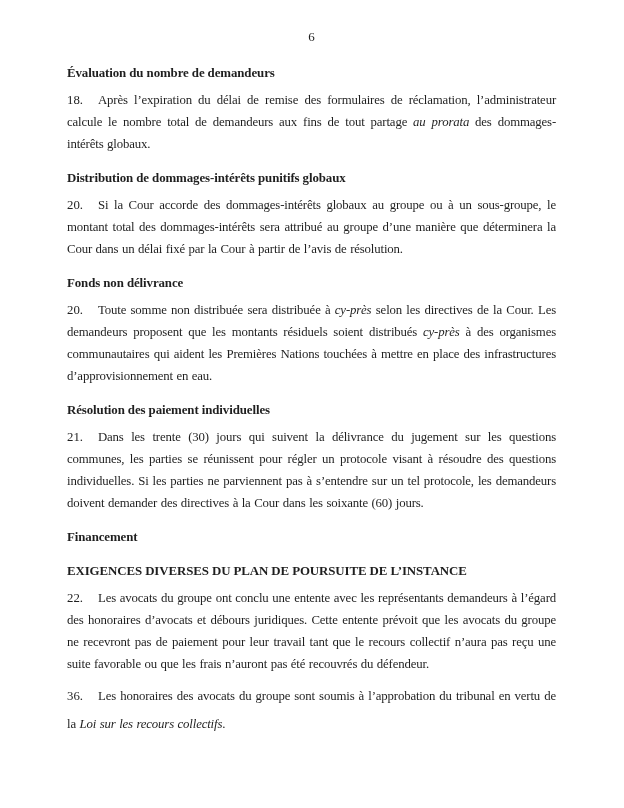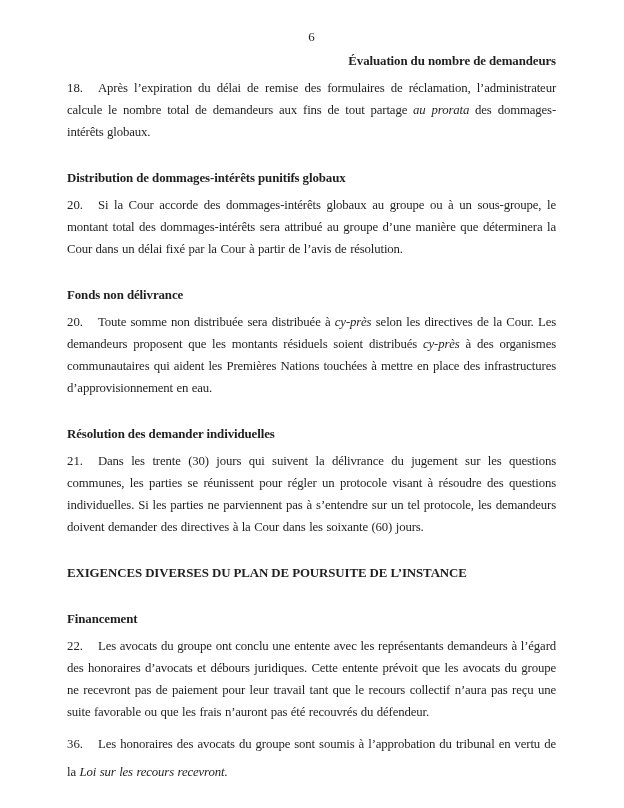--- a/index.html
+++ b/index.html
@@ -24,24 +24,24 @@
     text-align: center;
     font-size: 13px;
     line-height: 22px;
     letter-spacing: 0;
   }
   .doc-body { }
   .h {
     font-weight: bold;
     font-size: 12.9px;
     line-height: 22px;
-    margin-top: 24px;
+    margin-top: 12px;
     letter-spacing: -0.1px;
   }
-  .h.first { margin-top: 2px; text-align: right; }
+  .h.first { margin-top: 14px; }
   .p {
     font-size: 12.8px;
     line-height: 22px;
     margin-top: 5px;
     text-align: justify;
     letter-spacing: -0.15px;
     word-spacing: 0.5px;
   }
   .p.wide {
     margin-top: 7px;
@@ -60,21 +60,21 @@
 <div class="page">
   <div class="content">
     <div class="page-number">6</div>
     <div class="doc-body">
         <div class="h first">Évaluation du nombre de demandeurs</div>
         <div class="p"><span class="num">18.</span><span>Après l’expiration du délai de remise des formulaires de réclamation, l’administrateur calcule le nombre total de demandeurs aux fins de tout partage </span><i>au prorata</i><span> des dommages-intérêts globaux.</span></div>
         <div class="h">Distribution de dommages-intérêts punitifs globaux</div>
         <div class="p"><span class="num">20.</span><span>Si la Cour accorde des dommages-intérêts globaux au groupe ou à un sous-groupe, le montant total des dommages-intérêts sera attribué au groupe d’une manière que déterminera la Cour dans un délai fixé par la Cour à partir de l’avis de résolution.</span></div>
         <div class="h">Fonds non délivrance</div>
         <div class="p"><span class="num">20.</span><span>Toute somme non distribuée sera distribuée à </span><i>cy-près</i><span> selon les directives de la Cour. Les demandeurs proposent que les montants résiduels soient distribués </span><i>cy-près</i><span> à des organismes communautaires qui aident les Premières Nations touchées à mettre en place des infrastructures d’approvisionnement en eau.</span></div>
-        <div class="h">Résolution des demander individuelles</div>
+        <div class="h">Résolution des paiement individuelles</div>
         <div class="p"><span class="num">21.</span><span>Dans les trente (30) jours qui suivent la délivrance du jugement sur les questions communes, les parties se réunissent pour régler un protocole visant à résoudre des questions individuelles. Si les parties ne parviennent pas à s’entendre sur un tel protocole, les demandeurs doivent demander des directives à la Cour dans les soixante (60) jours.</span></div>
+        <div class="h">Financement</div>
         <div class="h">EXIGENCES DIVERSES DU PLAN DE POURSUITE DE L’INSTANCE</div>
-        <div class="h">Financement</div>
         <div class="p"><span class="num">22.</span><span>Les avocats du groupe ont conclu une entente avec les représentants demandeurs à l’égard des honoraires d’avocats et débours juridiques. Cette entente prévoit que les avocats du groupe ne recevront pas de paiement pour leur travail tant que le recours collectif n’aura pas reçu une suite favorable ou que les frais n’auront pas été recouvrés du défendeur.</span></div>
-        <div class="p wide"><span class="num">36.</span><span>Les honoraires des avocats du groupe sont soumis à l’approbation du tribunal en vertu de la </span><i>Loi sur les recours recevront</i><span>.</span></div>
+        <div class="p wide"><span class="num">36.</span><span>Les honoraires des avocats du groupe sont soumis à l’approbation du tribunal en vertu de la </span><i>Loi sur les recours collectifs</i><span>.</span></div>
       </div>
   </div>
 </div>
 
 </body></html>

